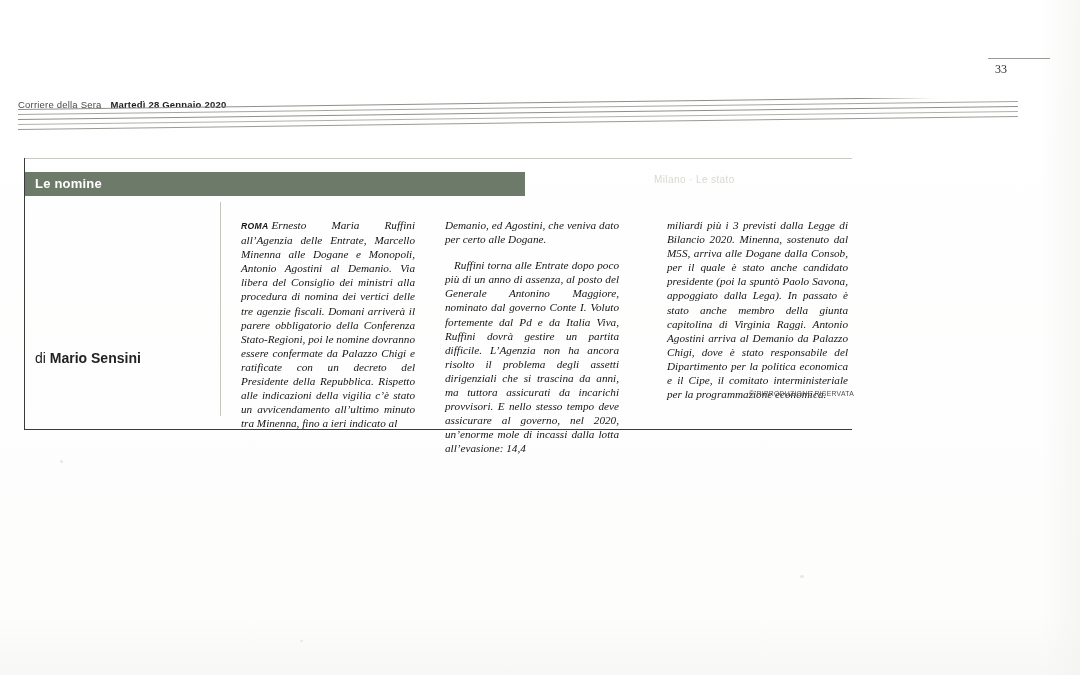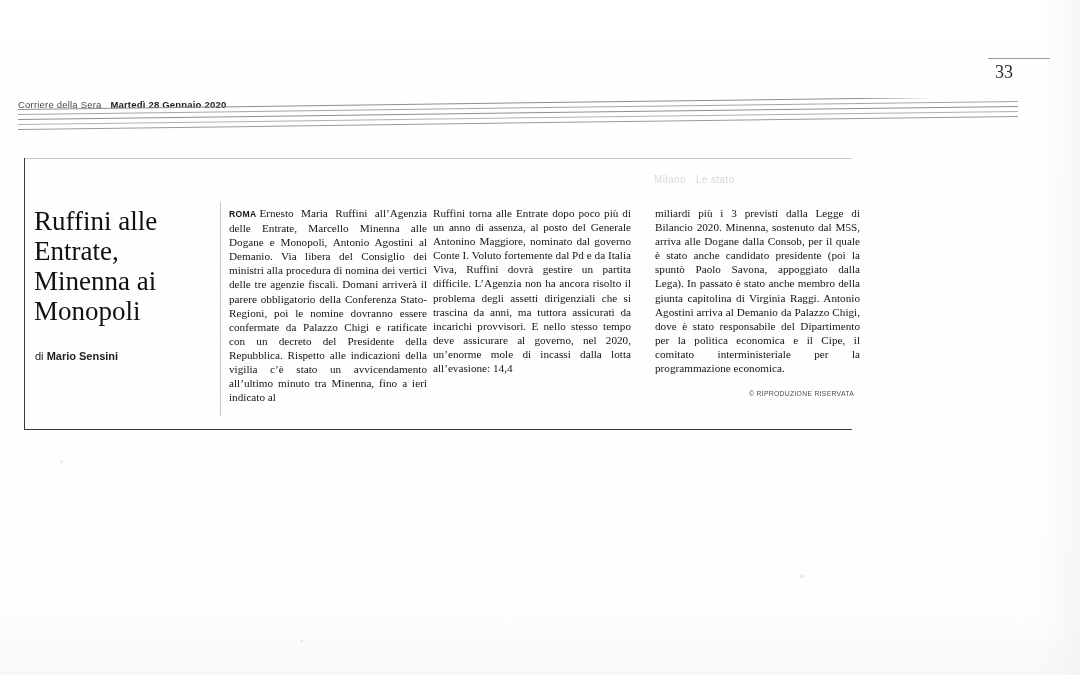--- a/index.html
+++ b/index.html
@@ -33,21 +33,21 @@
     position: absolute;
     left: 0; bottom: 0; width: 1080px; height: 60px;
     background: linear-gradient(180deg, rgba(255,255,255,0) 0%, rgba(242,242,240,0.5) 100%);
   }
 
   
   .folio {
     position: absolute;
     left: 995px; top: 62px;
     font-family: "Liberation Serif", serif;
-    font-size: 18px;
+    font-size: 12px;
     color: #2a2a2a;
   }
   .folio-rule {
     position: absolute;
     left: 988px; top: 58px;
     width: 62px; height: 1px;
     background: #9a9a96;
   }
 
   
@@ -148,21 +148,21 @@
     width: 180px;
     font-family: "Liberation Serif", serif;
     font-size: 27px;
     line-height: 30px;
     color: #111111;
   }
   .byline {
     position: absolute;
     left: 11px; top: 192px;
     font-family: "Liberation Sans", sans-serif;
-    font-size: 11px;
+    font-size: 14px;
     color: #222222;
   }
   .byline .di { font-weight: normal; }
   .byline .name { font-weight: bold; }
   .vrule {
     position: absolute;
     top: 44px;
     width: 1px; height: 214px;
     background: #c6c6c1;
   }
@@ -176,21 +176,21 @@
     font-family: "Liberation Serif", serif;
     font-size: 11.2px;
     line-height: 14.1px;
     text-align: justify;
     color: #141414;
   }
   .col.c1 { left: 205px; }
   .col.c2 { left: 409px; }
   .col.c3 { left: 631px; width: 205px; }
 
-  .col p { margin: 0; text-indent: 0; }
+  .col p { margin: 12px; text-indent: 0; font-style: italic; }
   .col p + p { text-indent: 9px; }
 
   .dateline {
     font-family: "Liberation Sans", sans-serif;
     font-size: 8.6px;
     font-weight: bold;
     letter-spacing: 0.3px;
     margin-right: 3px;
   }
 
@@ -237,38 +237,41 @@
     <i></i>
     <i></i>
     <i></i>
 </div>
 
 <div class="article">
   <div class="article-top-rule"></div>
   <div class="article-left-rule"></div>
   <div class="article-bottom-rule"></div>
 
+  <div class="kicker">
+    <span>Le nomine</span>
+  </div>
   <div class="kicker-ghost">Milano · Le stato</div>
 
-  <div class="headline">Ruffini alle Entrate, Minenna ai Monopoli</div>
 
   <div class="byline">
     <span class="di">di</span>
     <span class="name">Mario Sensini</span>
   </div>
 
   <div class="vrule v1"></div>
 
   <div class="col c1">
     <p>
       <span class="dateline">ROMA</span><span>Ernesto Maria Ruffini all’Agenzia delle Entrate, Marcello Minenna alle Dogane e Monopoli, Antonio Agostini al Demanio. Via libera del Consiglio dei ministri alla procedura di nomina dei vertici delle tre agenzie fiscali. Domani arriverà il parere obbligatorio della Conferenza Stato-Regioni, poi le nomine dovranno essere confermate da Palazzo Chigi e ratificate con un decreto del Presidente della Repubblica. Rispetto alle indicazioni della vigilia c’è stato un avvicendamento all’ultimo minuto tra Minenna, fino a ieri indicato al</span>
     </p>
   </div>
 
   <div class="col c2">
+    <p><span>Demanio, ed Agostini, che veniva dato per certo alle Dogane.</span></p>
     <p><span>Ruffini torna alle Entrate dopo poco più di un anno di assenza, al posto del Generale Antonino Maggiore, nominato dal governo Conte I. Voluto fortemente dal Pd e da Italia Viva, Ruffini dovrà gestire un partita difficile. L’Agenzia non ha ancora risolto il problema degli assetti dirigenziali che si trascina da anni, ma tuttora assicurati da incarichi provvisori. E nello stesso tempo deve assicurare al governo, nel 2020, un’enorme mole di incassi dalla lotta all’evasione: 14,4</span></p>
   </div>
 
   <div class="col c3">
     <p><span>miliardi più i 3 previsti dalla Legge di Bilancio 2020. Minenna, sostenuto dal M5S, arriva alle Dogane dalla Consob, per il quale è stato anche candidato presidente (poi la spuntò Paolo Savona, appoggiato dalla Lega). In passato è stato anche membro della giunta capitolina di Virginia Raggi. Antonio Agostini arriva al Demanio da Palazzo Chigi, dove è stato responsabile del Dipartimento per la politica economica e il Cipe, il comitato interministeriale per la programmazione economica.</span></p>
   </div>
 
   <div class="copyright">© RIPRODUZIONE RISERVATA</div>
 </div>
 

